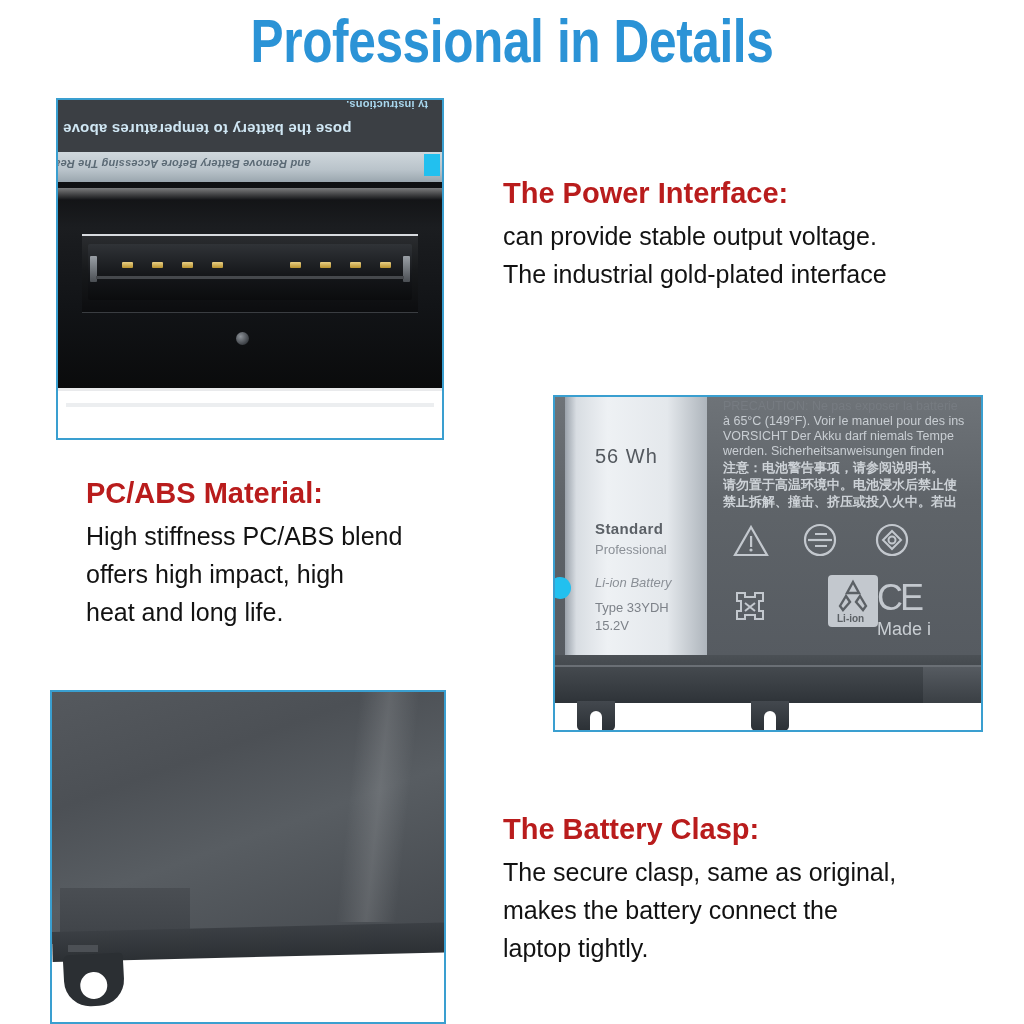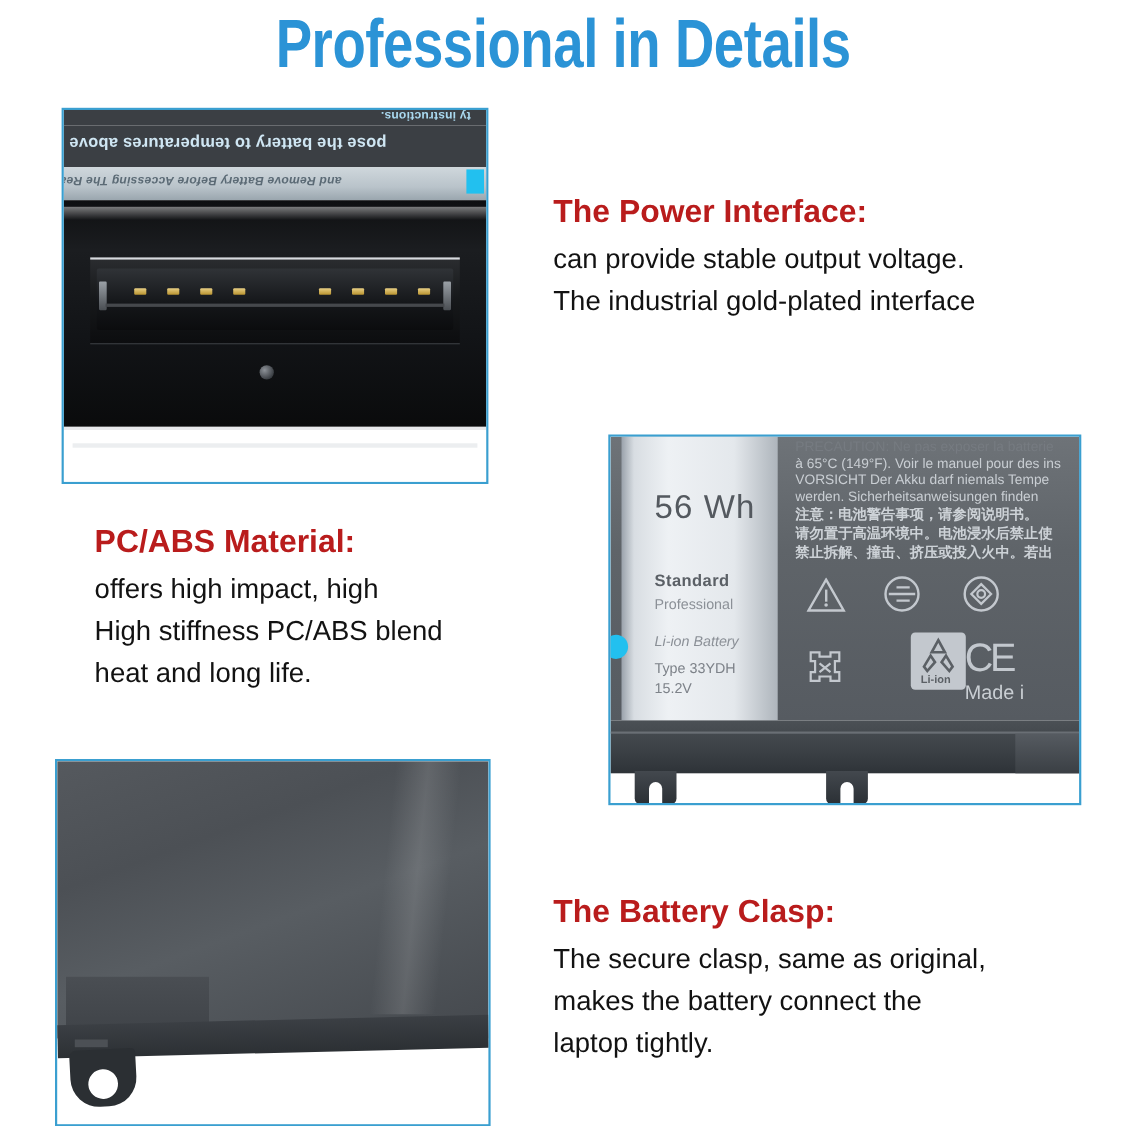--- a/index.html
+++ b/index.html
@@ -135,21 +135,21 @@
   .lbl-case {
     position: absolute; left: 0; top: 0; width: 100%; height: 258px;
     background: linear-gradient(180deg,#6e7378 0%,#5f6469 40%,#565b61 100%);
   }
   .lbl-white {
     position: absolute; left: 10px; top: 0; width: 142px; height: 258px;
     background: linear-gradient(90deg,#9aa2ab 0%,#d8dde2 8%,#eef1f4 30%,#e4e8ec 72%,#aeb5bc 100%);
   }
   .lbl-wh {
     position: absolute; left: 30px; top: 48px;
-    font-size: 30px; color: #54595f; letter-spacing: 1px; text-align: right;
+    font-size: 20px; color: #54595f; letter-spacing: 1px; text-align: right;
   }
   .lbl-std {
     position: absolute; left: 30px; top: 123px;
     font-size: 15px; color: #5b6066; font-weight: bold; letter-spacing: .4px;
   }
   .lbl-sub1 { position: absolute; left: 30px; top: 145px; font-size: 13px; color: #8b9097; }
   .lbl-sub2 { position: absolute; left: 30px; top: 178px; font-size: 13px; color: #8b9097; font-style: italic; }
   .lbl-type { position: absolute; left: 30px; top: 203px; font-size: 13px; color: #7d8289; }
   .lbl-volt { position: absolute; left: 30px; top: 221px; font-size: 13px; color: #7d8289; }
   .lbl-dot {
@@ -286,22 +286,22 @@
 </div>
 
 <div class="callout" id="callout-power">
   <div class="head">The Power Interface:</div>
   <div class="body-line">can provide stable output voltage.</div>
   <div class="body-line">The industrial gold-plated interface</div>
 </div>
 
 <div class="callout" id="callout-material">
   <div class="head">PC/ABS Material:</div>
+  <div class="body-line">High stiffness PC/ABS blend</div>
   <div class="body-line">offers high impact, high</div>
-  <div class="body-line">High stiffness PC/ABS blend</div>
   <div class="body-line">heat and long life.</div>
 </div>
 
 <div class="photo" id="photo-label">
   <div class="lbl-case">
 
     <div class="lbl-white">
       <div class="lbl-wh">56 Wh</div>
       <div class="lbl-std">Standard</div>
       <div class="lbl-sub1">Professional</div>

